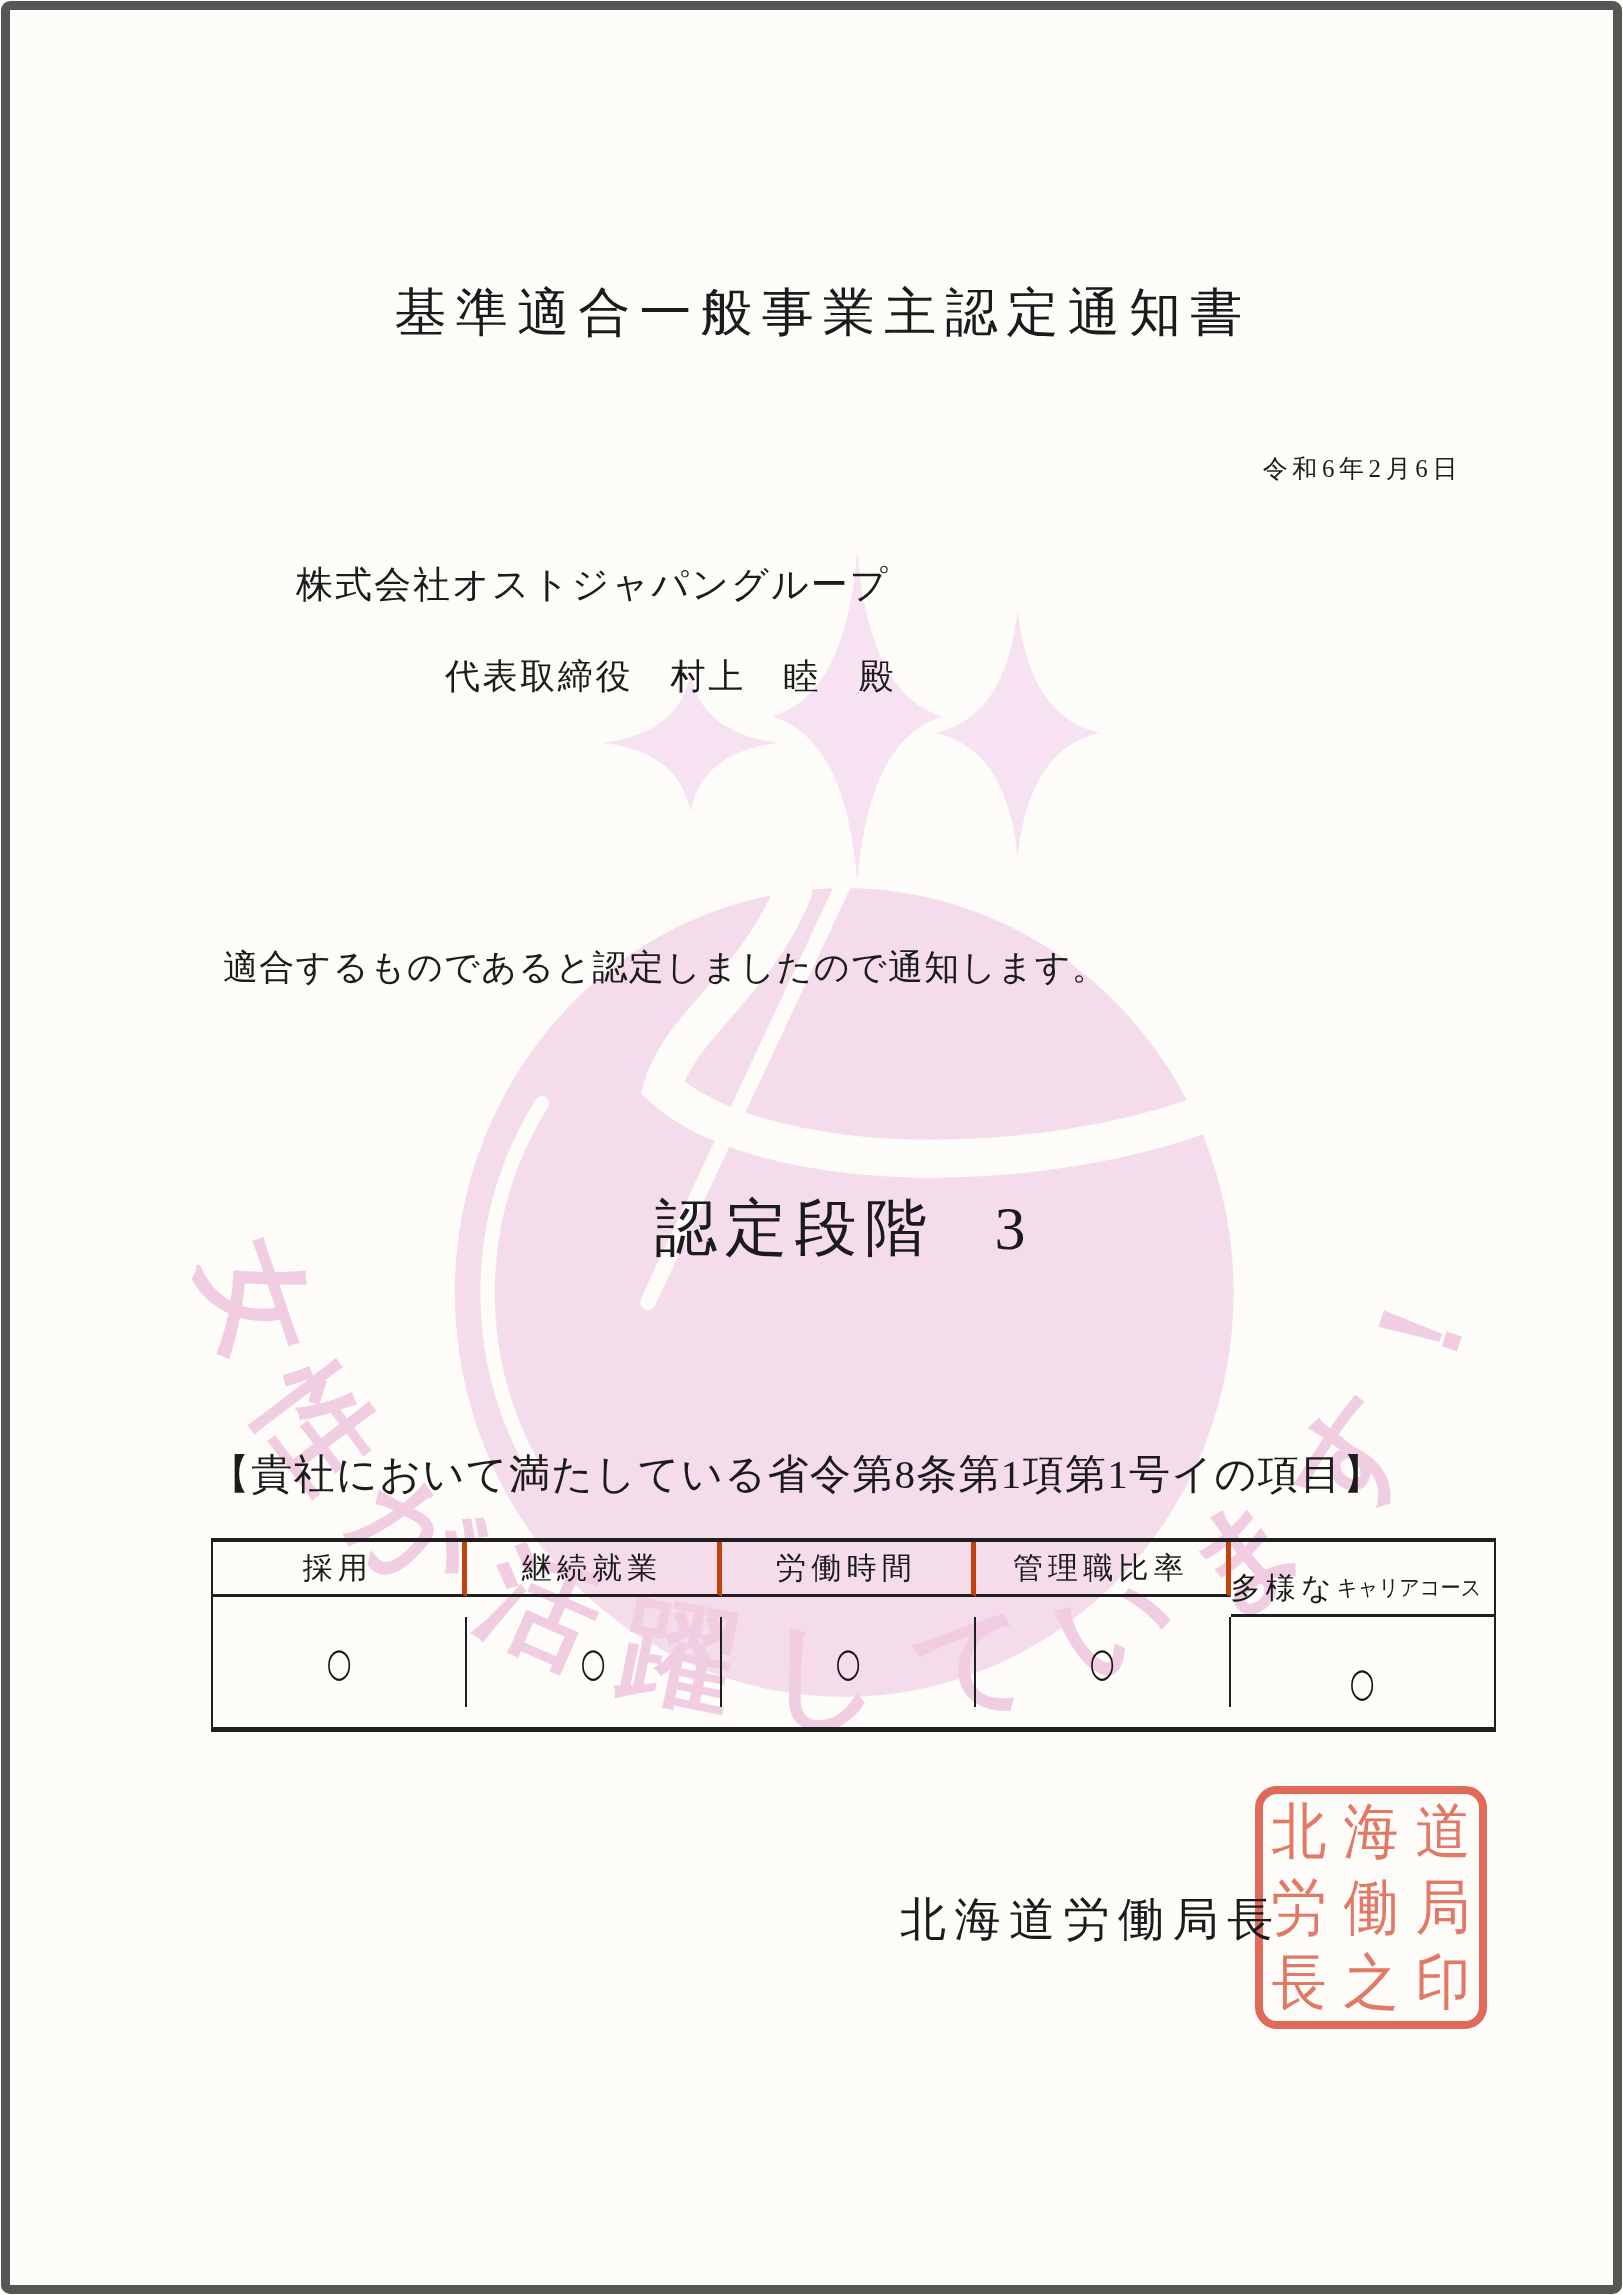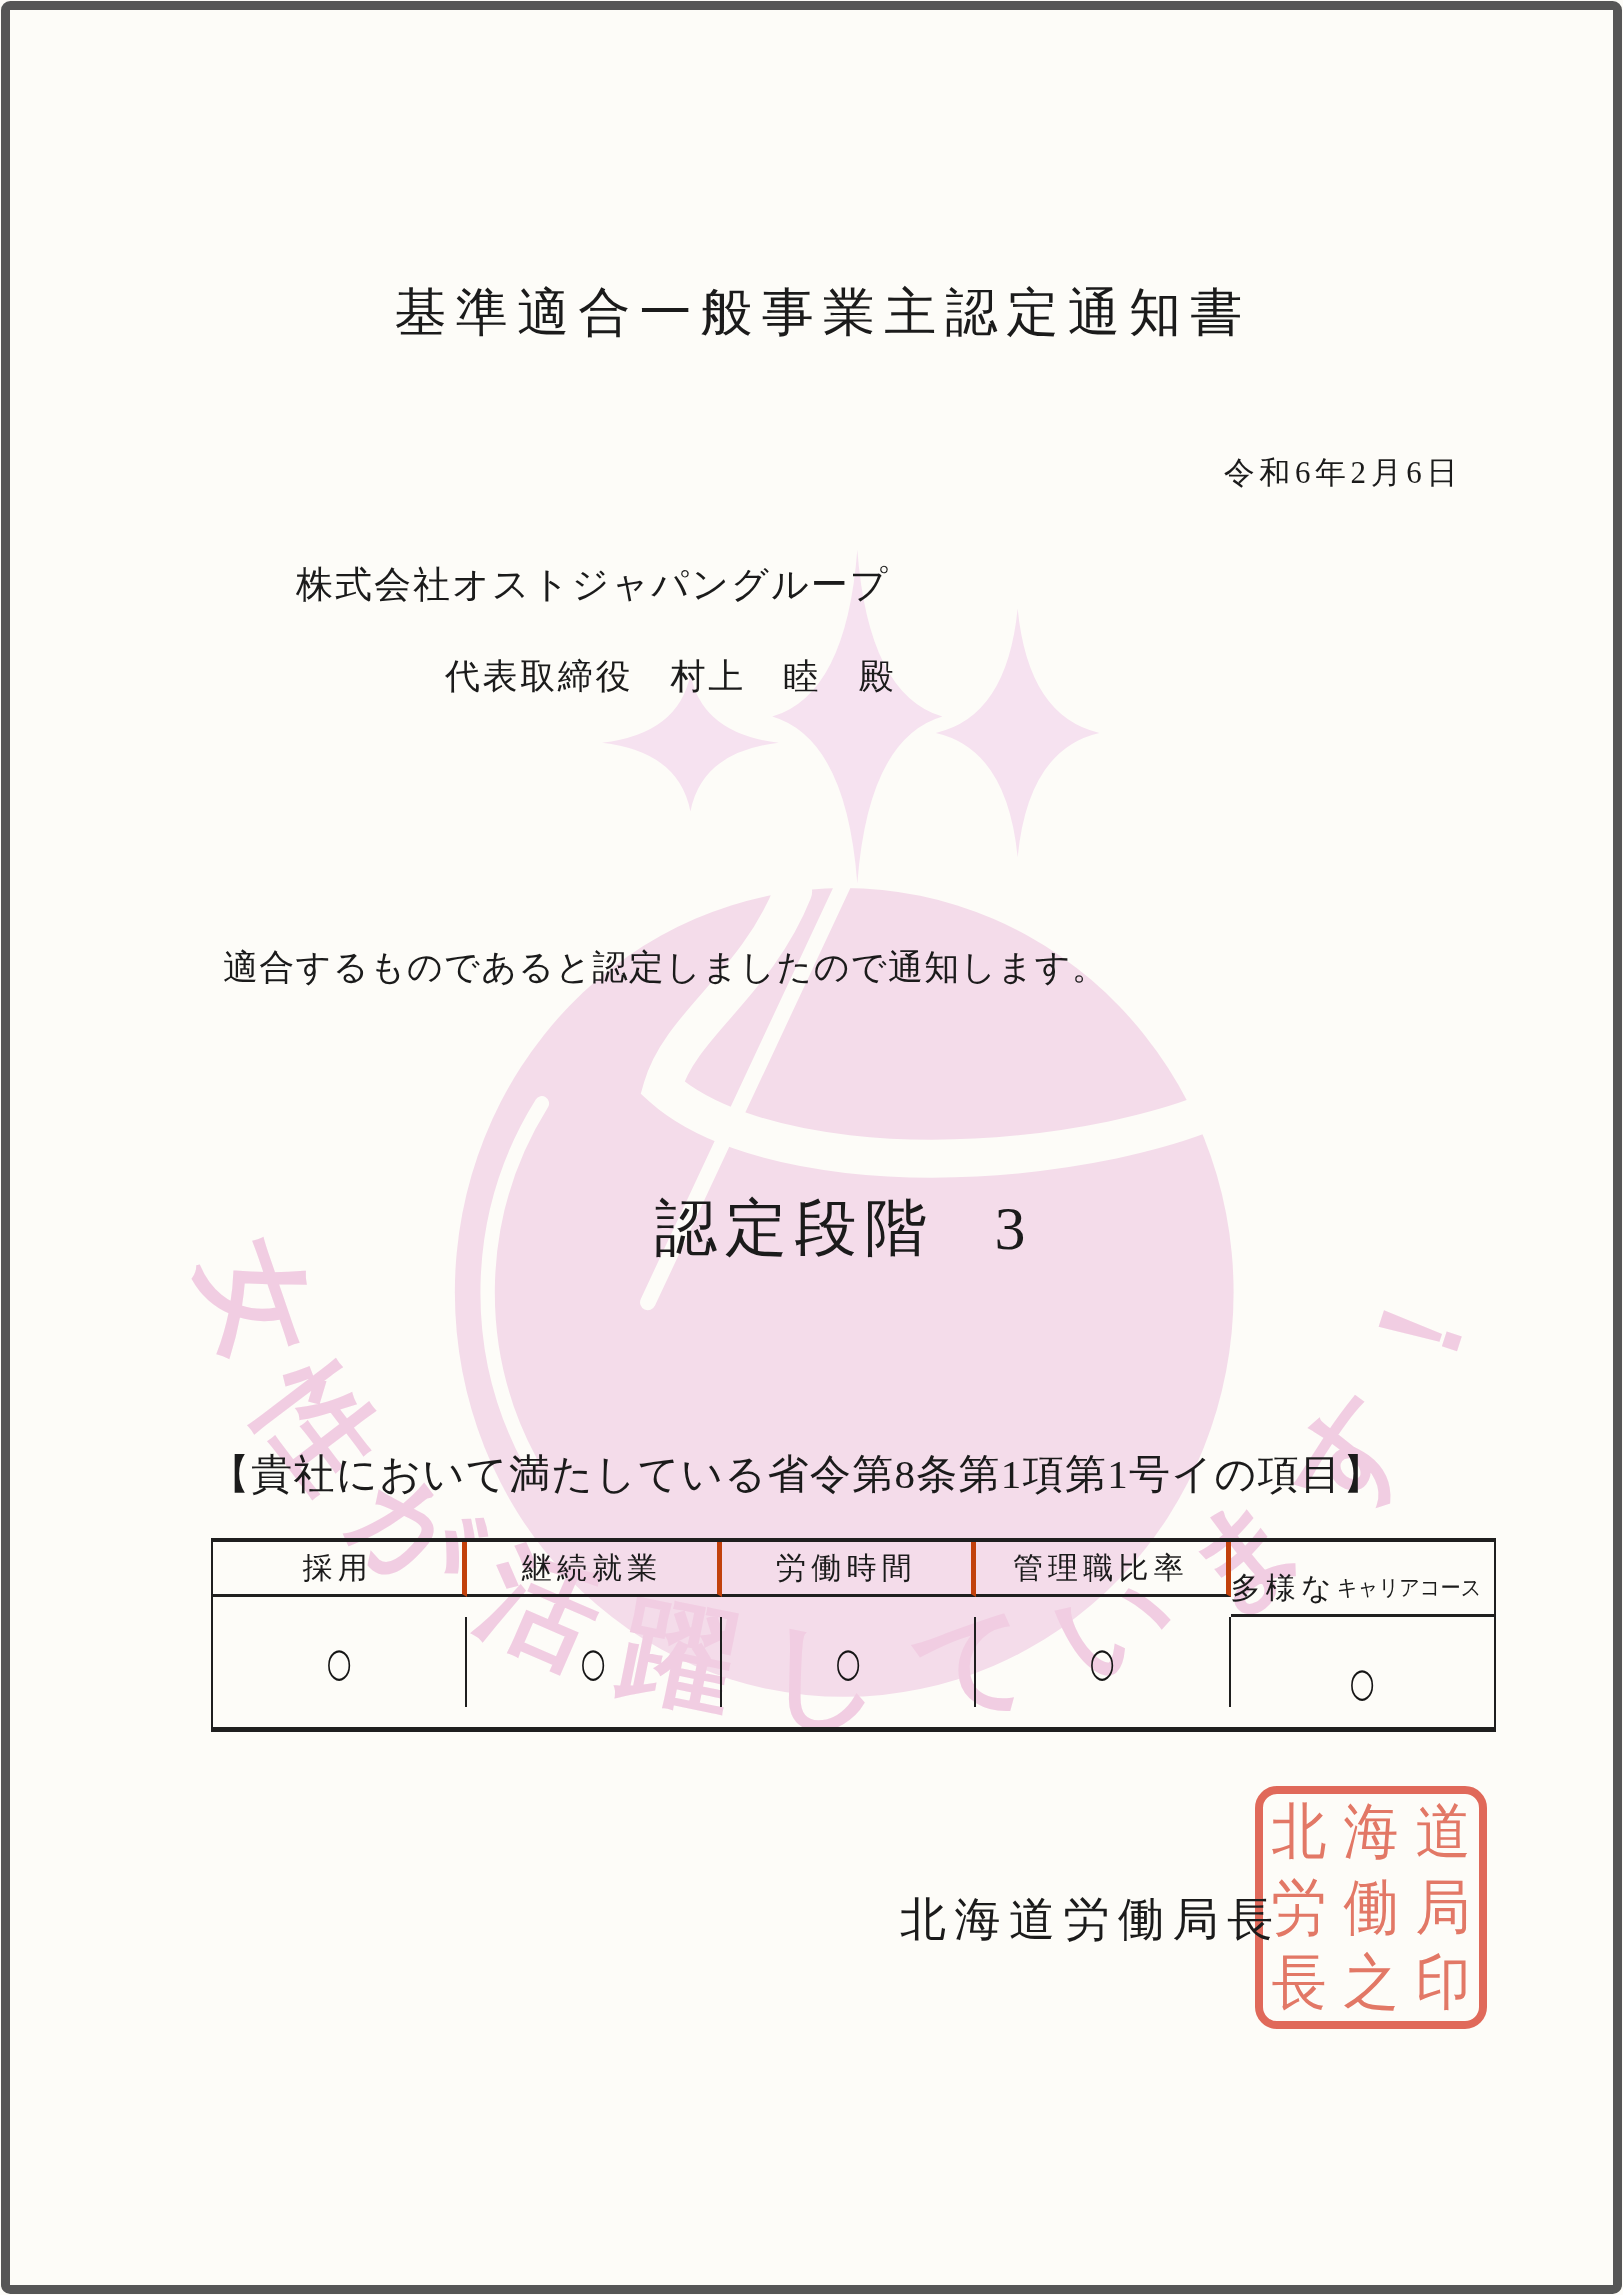--- a/index.html
+++ b/index.html
@@ -21,21 +21,21 @@
   }
   .watermark{position:absolute;left:0;top:0;z-index:0;}
   .doc-title{
     position:absolute;top:278px;left:0;right:0;
     text-align:center;padding-left:23px;
     font-size:52px;letter-spacing:9.2px;
     z-index:2;white-space:nowrap;
   }
   .doc-date{
     position:absolute;top:452px;right:161px;
-    font-size:31px;letter-spacing:4.6px;
+    font-size:25px;letter-spacing:4.6px;
     z-index:2;white-space:nowrap;
   }
   .company{
     position:absolute;top:560px;left:264px;
     font-size:37px;letter-spacing:2px;
     z-index:2;white-space:nowrap;margin-left:32px;
   }
   .addressee{
     position:absolute;top:653px;left:445px;
     font-size:35px;letter-spacing:2.6px;

